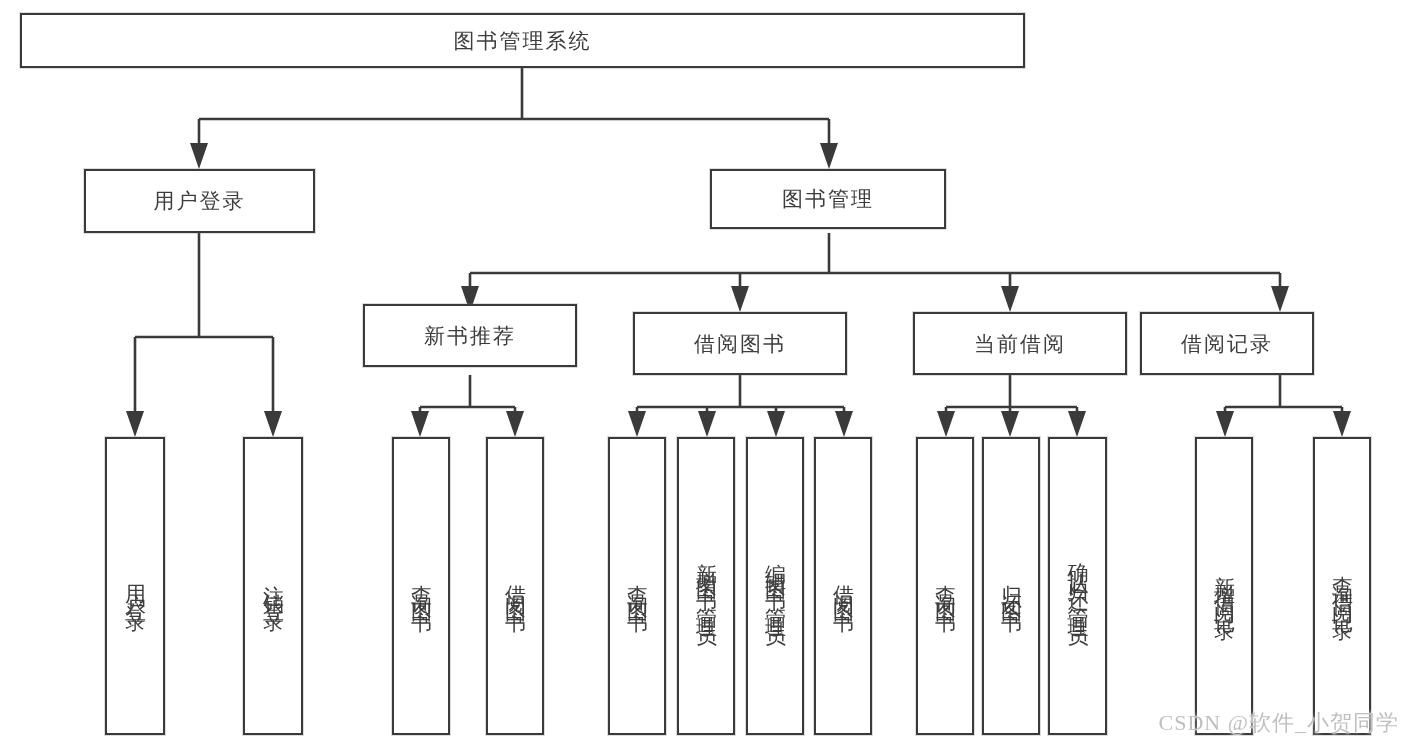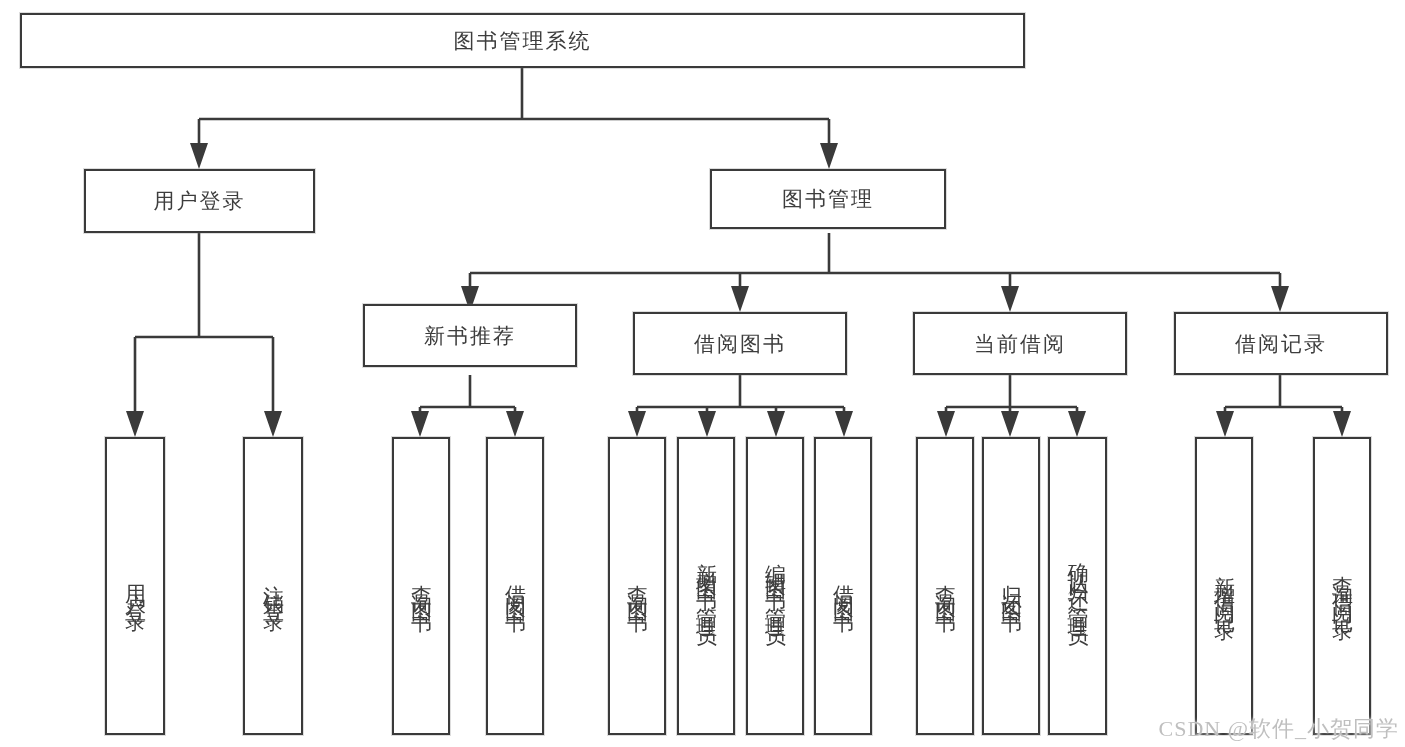--- a/index.html
+++ b/index.html
@@ -57,21 +57,21 @@
     writing-mode: vertical-rl;
     text-orientation: mixed;
     font-size: 21px;
     letter-spacing: 9px;
     line-height: 1;
     white-space: nowrap;
   }
   .watermark {
     position: absolute;
     right: 6px;
-    bottom: 3px;
+    bottom: 9px;
     z-index: 3;
     font-size: 22px;
     color: var(--watermark-color);
     text-shadow: 0 0 5px #ffffff, 0 0 2px #ffffff;
     letter-spacing: 1px;
   }
 </style>
 </head>
 <body>
 
@@ -112,21 +112,21 @@
 
   <div class="node h" style="left:363px; top:304px; width:214px; height:63px;">
     <span>新书推荐</span>
   </div>
   <div class="node h" style="left:633px; top:312px; width:214px; height:63px;">
     <span>借阅图书</span>
   </div>
   <div class="node h" style="left:903px; top:312px; width:214px; height:63px;margin-left:10px;">
     <span>当前借阅</span>
   </div>
-  <div class="node h" style="left:1174px; top:312px; width:214px; height:63px;">
+  <div class="node h" style="left:1140px; top:312px; width:174px; height:63px;">
     <span>借阅记录</span>
   </div>
 
   <div class="node leaf" style="left:105px; top:437px; width:60px; height:298px;">
     <span>用户登录</span>
   </div>
   <div class="node leaf" style="left:243px; top:437px; width:60px; height:298px;">
     <span>注销登录</span>
   </div>
 

